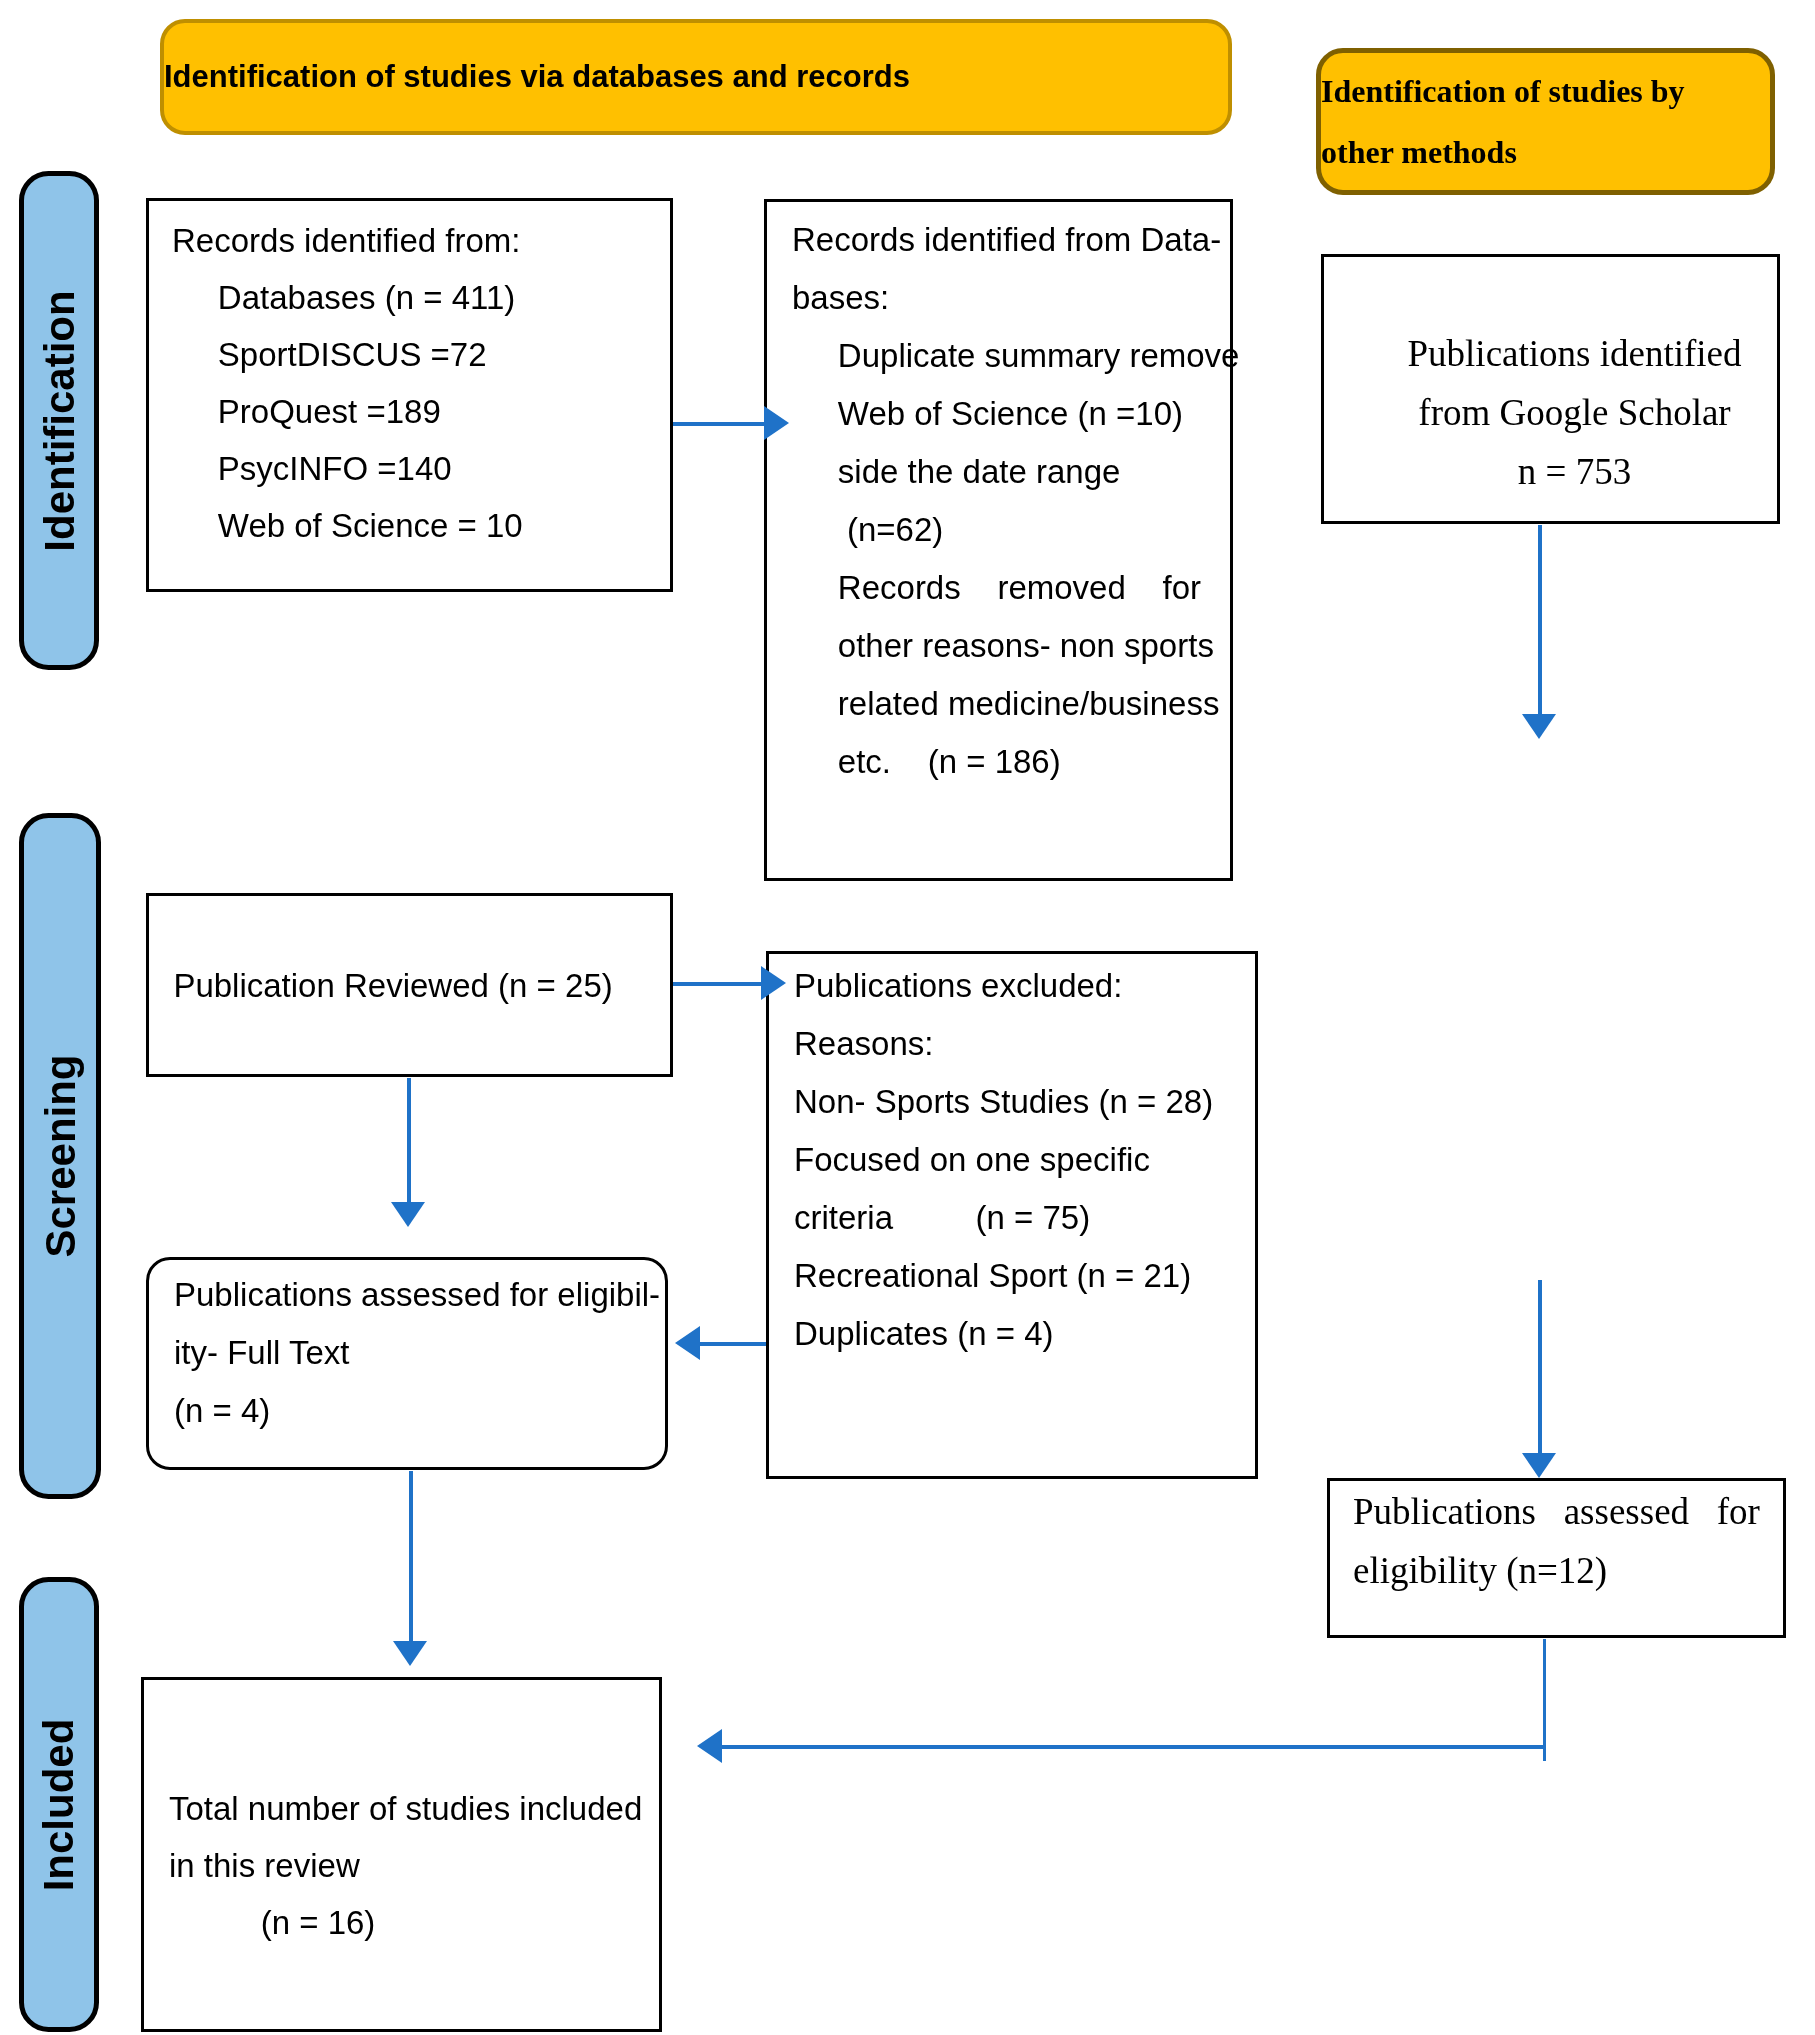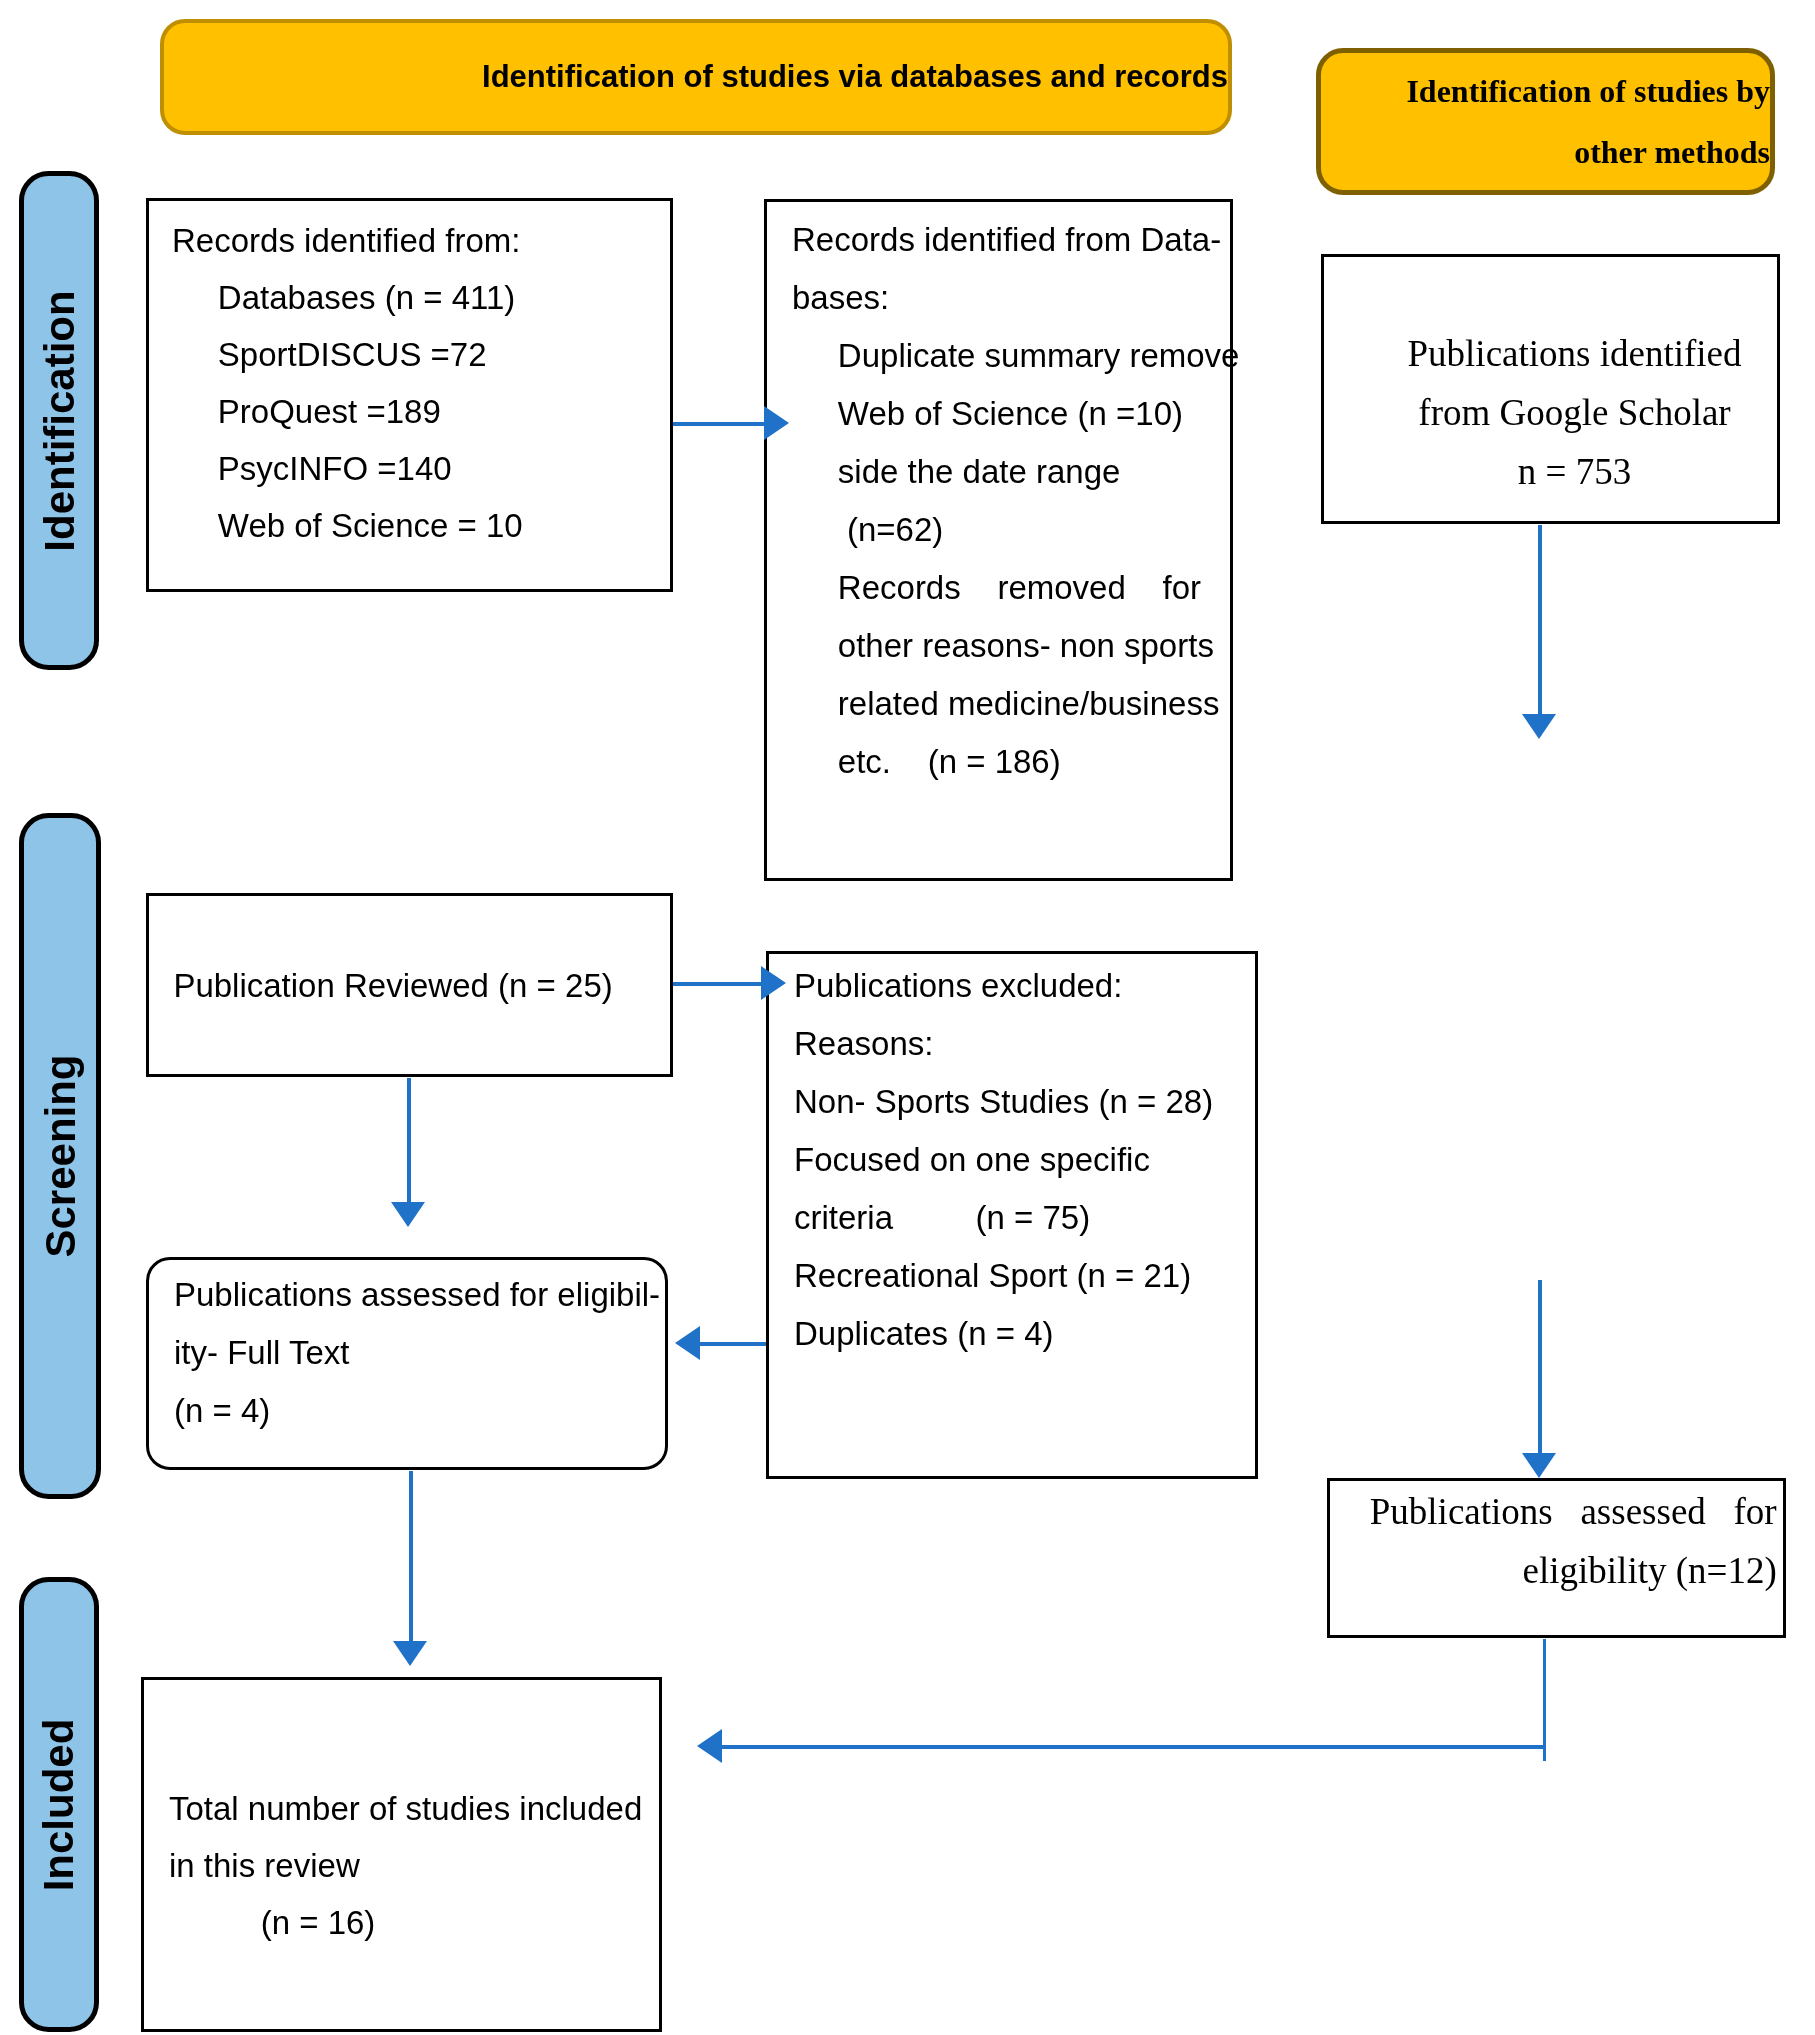--- a/index.html
+++ b/index.html
@@ -1,20 +1,20 @@
 <!DOCTYPE html>
 <html style="--header_fill: #FFC000; --header_border_left: #BF8F00; --header_border_right: #7F6000; --sidebar_fill: #8FC4E9; --sidebar_border: #000000; --box_border: #000000; --arrow: #1F72C8; --text: #000000;font-size:6.7px"><head>
 <meta charset="utf-8">
 <style>
   html,body{margin:0;padding:0;background:#fff;}
   #canvas{position:relative;width:1816px;height:2035px;background:#fff;overflow:hidden;
           font-family:"Liberation Sans",sans-serif;color:var(--text,#000);}
   
   .hdr{position:absolute;box-sizing:border-box;background:var(--header_fill,#FFC000);
-       display:flex;flex-direction:column;align-items:flex-end;justify-content:center;
+       display:flex;flex-direction:column;align-items:flex-start;justify-content:center;
        text-align:center;font-weight:bold;}
   #hdr-db{left:160px;top:19px;width:1072px;height:116px;border:4.2px solid var(--header_border_left,#BF8F00);
           border-radius:25px;font-size:31px;line-height:46px;}
   #hdr-other{left:1316px;top:48px;width:459px;height:147px;border:5px solid var(--header_border_right,#7F6000);
           border-radius:27px;font-family:"Liberation Serif",serif;font-size:32px;line-height:61px;}
   
   .rail{position:absolute;box-sizing:border-box;background:var(--sidebar_fill,#8FC4E9);
         border:5.5px solid var(--sidebar_border,#000);border-radius:29.5px;
         display:flex;align-items:center;justify-content:center;}
   .rail .vtxt{transform:rotate(-90deg);white-space:nowrap;font-weight:bold;font-size:42px;}
@@ -26,21 +26,21 @@
        font-size:33px;line-height:57px;padding-left:48px;}
   .box .ln{white-space:pre;}
   .serif{font-family:"Liberation Serif",serif;font-size:37px;line-height:59px;}
   #box-records{left:146px;top:198px;width:527px;height:394px;padding:10.5px 8.4px 0 23px;}
   #box-removed{left:764px;top:199px;width:469px;height:682px;padding:8.8px 6.3px 0 25px;line-height:58px;}
   #box-scholar{left:1321px;top:254px;width:459px;height:270px;text-align:center;padding-top:67px;line-height:59px;}
   #box-excluded-right{left:1308px;top:742px;width:472px;height:537px;padding:4.2px 6.3px 0 27px;line-height:59px;}
   #box-reviewed{left:146px;top:893px;width:527px;height:184px;display:flex;align-items:center;padding-left:24.4px;}
   #box-excluded-mid{left:766px;top:951px;width:492px;height:528px;padding:2.5px 6.3px 0 25px;line-height:58px;}
   #box-fulltext{left:146px;top:1257px;width:522px;height:213px;padding:5.5px 4.2px 0 25px;line-height:58px;border-radius:24px;}
-  #box-eligibility{left:1327px;top:1478px;width:459px;height:160px;padding:0.8px 6.3px 0 23px;line-height:59px;text-align:right;}
+  #box-eligibility{left:1327px;top:1478px;width:459px;height:160px;padding:0.8px 6.3px 0 23px;line-height:59px;}
   #box-total{left:141px;top:1677px;width:521px;height:355px;padding:100px 6.3px 0 25px;}
   
   .aline{position:absolute;background:var(--arrow,#1F72C8);}
   .ahead{position:absolute;width:0;height:0;}
   .ahead.right{border-top:17.7px solid transparent;border-bottom:17.7px solid transparent;
                border-left:25px solid var(--arrow,#1F72C8);}
   .ahead.left{border-top:17.7px solid transparent;border-bottom:17.7px solid transparent;
               border-right:25px solid var(--arrow,#1F72C8);}
   .ahead.down{border-left:17.7px solid transparent;border-right:17.7px solid transparent;
               border-top:25px solid var(--arrow,#1F72C8);}

